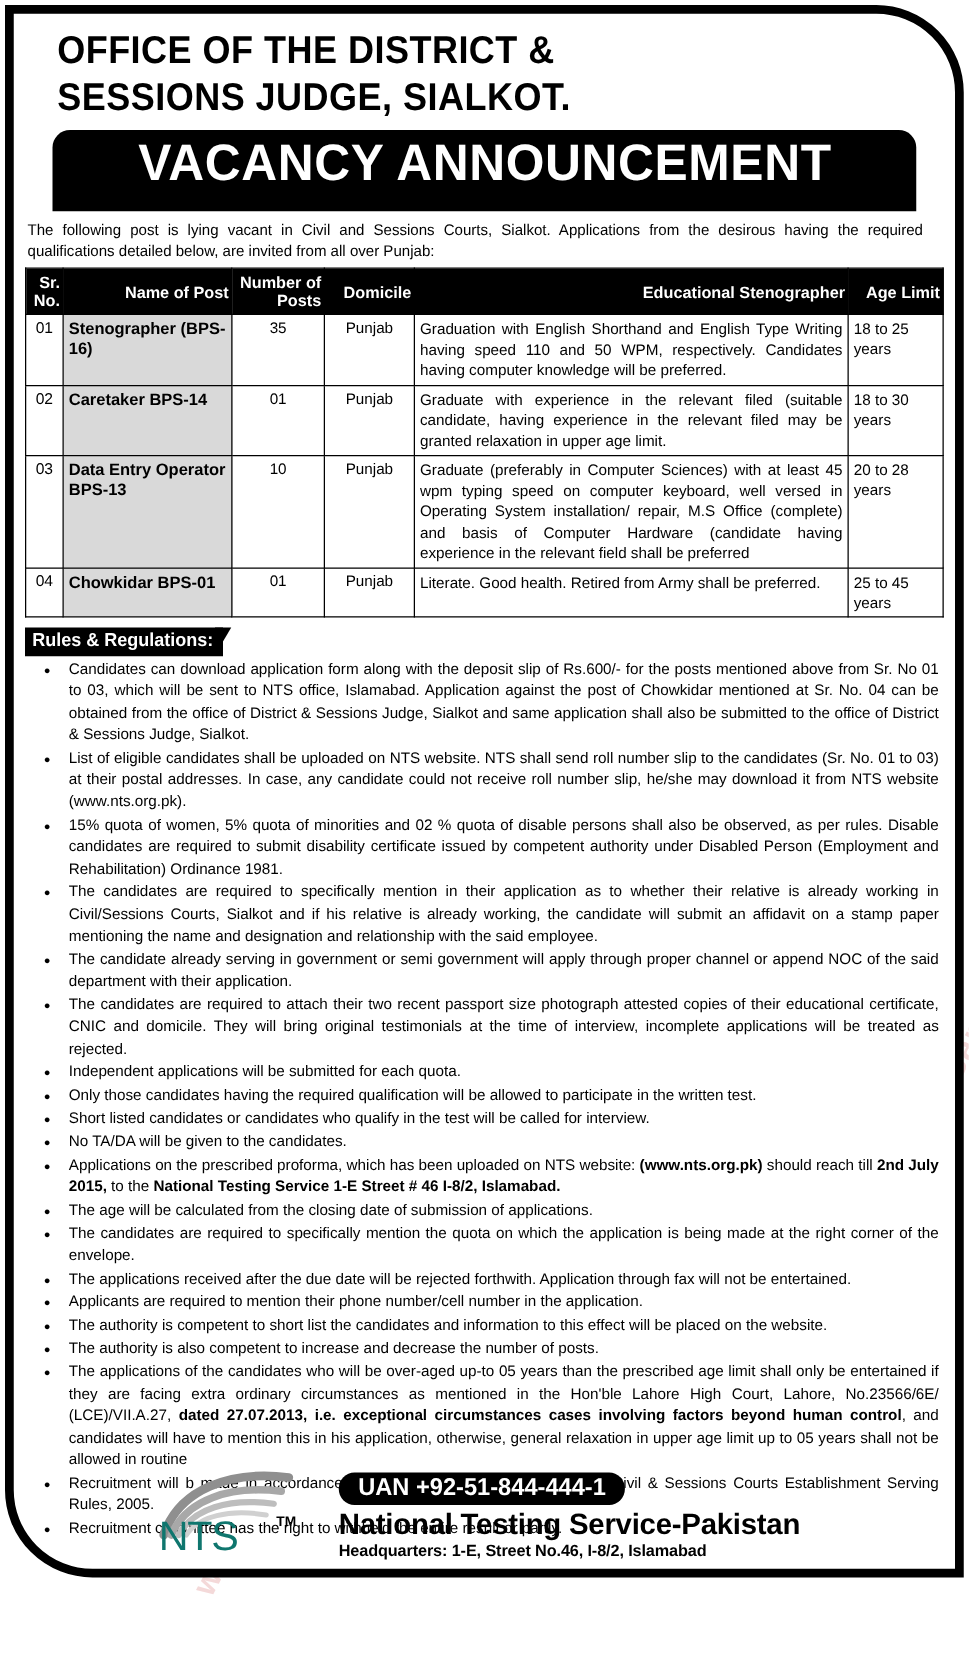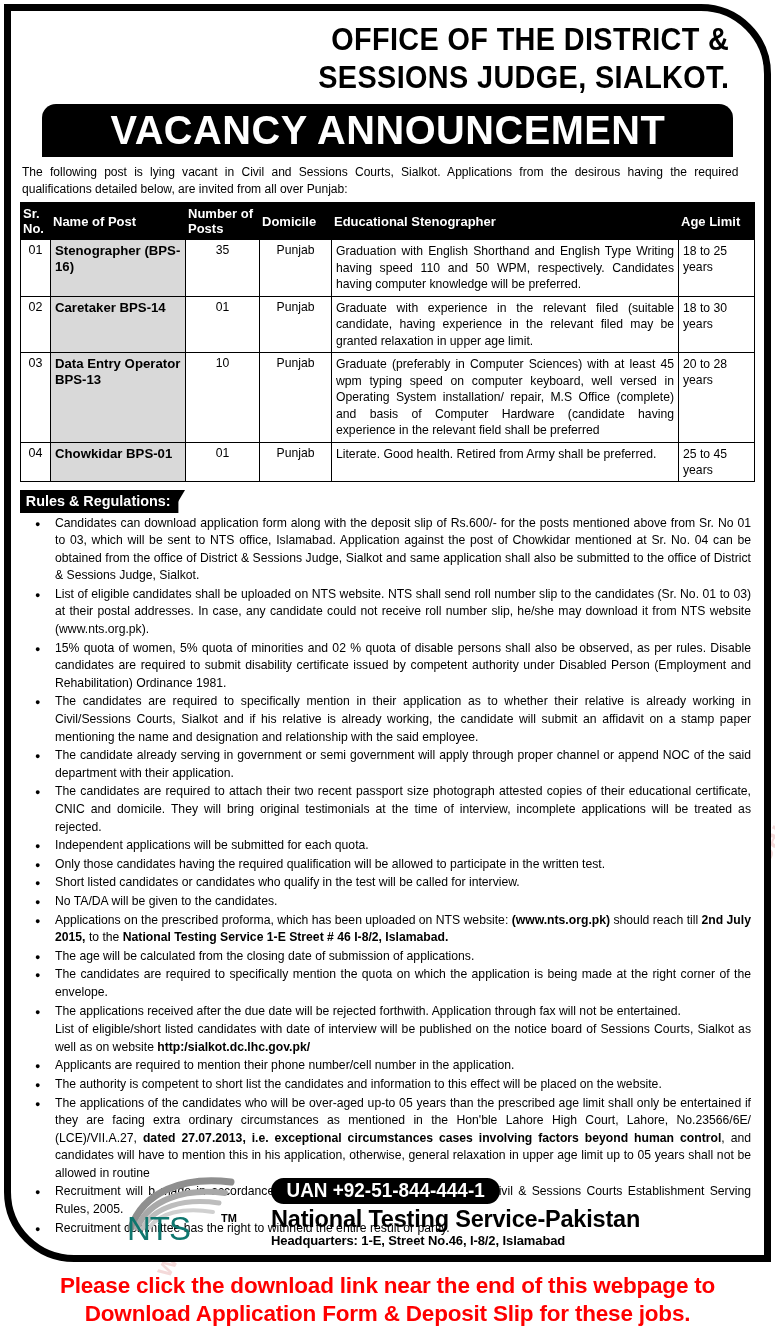--- a/index.html
+++ b/index.html
@@ -27,37 +27,37 @@
     background: #fff;
   }
   .frame-inner {
     position: absolute;
     left: 0; top: 0; right: 0; bottom: 0;
     padding: 6px 9px 2px 9px;
     overflow: hidden;
   }
 
   
-  .title-block { text-align: right; padding-top: 4px; }
+  .title-block { text-align: left; padding-top: 4px; }
   .title-line {
     font-weight: bold;
     font-size: 31px;
     line-height: 38px;
     letter-spacing: 0.4px;
     color: #000;
     font-family: "Liberation Sans Narrow", "Liberation Sans", sans-serif;
     transform: scaleX(0.93);
   }
 
   .banner {
     margin: 7px 22px 0 22px;
     background: #000;
     border-radius: 14px 14px 0 0;
     text-align: center;
-    padding: 3px 0 4px 0;
+    padding: 3px 0 16px 0;
   }
   .banner-text {
     color: #fff;
     font-weight: bold;
     font-size: 41px;
     line-height: 46px;
     letter-spacing: 0.5px;
     transform: scaleX(0.97);
     display: inline-block;
   }
@@ -82,21 +82,21 @@
     color: #000;
   }
   table.vac th, table.vac td {
     border: 1.5px solid #000;
     vertical-align: top;
     padding: 3px 4px;
   }
   table.vac thead th {
     background: #000;
     color: #fff;
-    text-align: left;
+    text-align: right;
     font-weight: bold;
     font-size: 13px;
     line-height: 15px;
     vertical-align: middle;
     padding: 3px 2px;
   }
   td.c-sr { width: 30px; text-align: center; padding: 4px 1px; font-size: 12.5px; }
   td.c-post {
     width: 135px;
     background: #d9d9d9;
@@ -351,24 +351,24 @@
         <li>Only those candidates having the required qualification will be allowed to participate in the written test.</li>
         <li>Short listed candidates or candidates who qualify in the test will be called for interview.</li>
         <li>No TA/DA will be given to the candidates.</li>
 
         <li><span>Applications on the prescribed proforma, which has been uploaded on NTS website: </span><b>(www.nts.org.pk)</b><span> should reach till </span><b>2nd July 2015,</b><span> to the </span><b>National Testing Service 1-E Street # 46 I-8/2, Islamabad.</b></li>
 
         <li>The age will be calculated from the closing date of submission of applications.</li>
         <li>The candidates are required to specifically mention the quota on which the application is being made at the right corner of the envelope.</li>
         <li>The applications received after the due date will be rejected forthwith. Application through fax will not be entertained.</li>
 
-        <li class="nobullet"><span>List of eligible/short listed candidates with date of interview will be published on the notice board of Sessions Courts, Sialkot as well as on website </span><b>http:/sialkot.dc.lhc.gov.pk/</b></li>
 
         <li>Applicants are required to mention their phone number/cell number in the application.</li>
         <li>The authority is competent to short list the candidates and information to this effect will be placed on the website.</li>
+        <li>The authority is also competent to increase and decrease the number of posts.</li>
 
         <li><span>The applications of the candidates who will be over-aged up-to 05 years than the prescribed age limit shall only be entertained if they are facing extra ordinary circumstances as mentioned in the Hon'ble Lahore High Court, Lahore, No.23566/6E/ (LCE)/VII.A.27, </span><b>dated 27.07.2013, i.e. exceptional circumstances cases involving factors beyond human control</b><span>, and candidates will have to mention this in his application, otherwise, general relaxation in upper age limit up to 05 years shall not be allowed in routine</span></li>
 
         <li>Recruitment will b made in accordance with the recruitment policy 2004 and Civil &amp; Sessions Courts Establishment Serving Rules, 2005.</li>
         <li>Recruitment committee has the right to withheld the entire result or partly.</li>
 
       </ul>
 
       <div class="footer">
         <div class="nts-logo">
@@ -384,18 +384,14 @@
         <div class="nts-text">
           <div class="uan-pill">UAN +92-51-844-444-1</div>
           <div class="nts-name">National Testing Service-Pakistan</div>
           <div class="nts-hq">Headquarters: 1-E, Street No.46, I-8/2, Islamabad</div>
         </div>
       </div>
 
     </div>
   </div>
 
-  <div class="notice">
-    <div>Please click the download link near the end of this webpage to</div>
-    <div>Download Application Form &amp; Deposit Slip for these jobs.</div>
-  </div>
 
 </div>
 
 </body></html>

